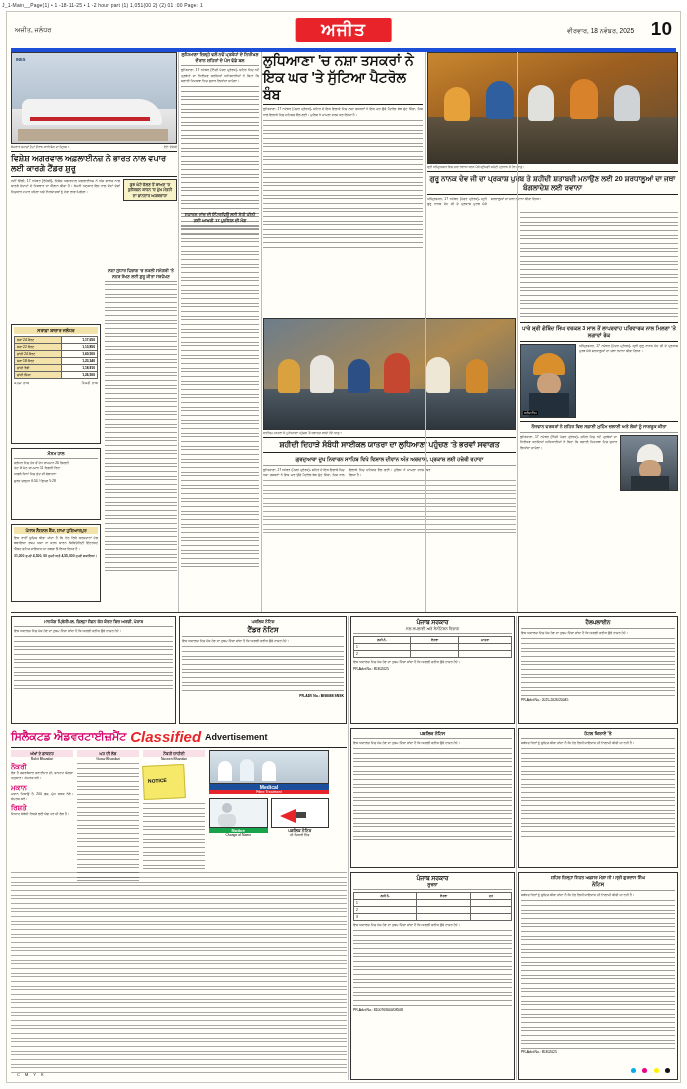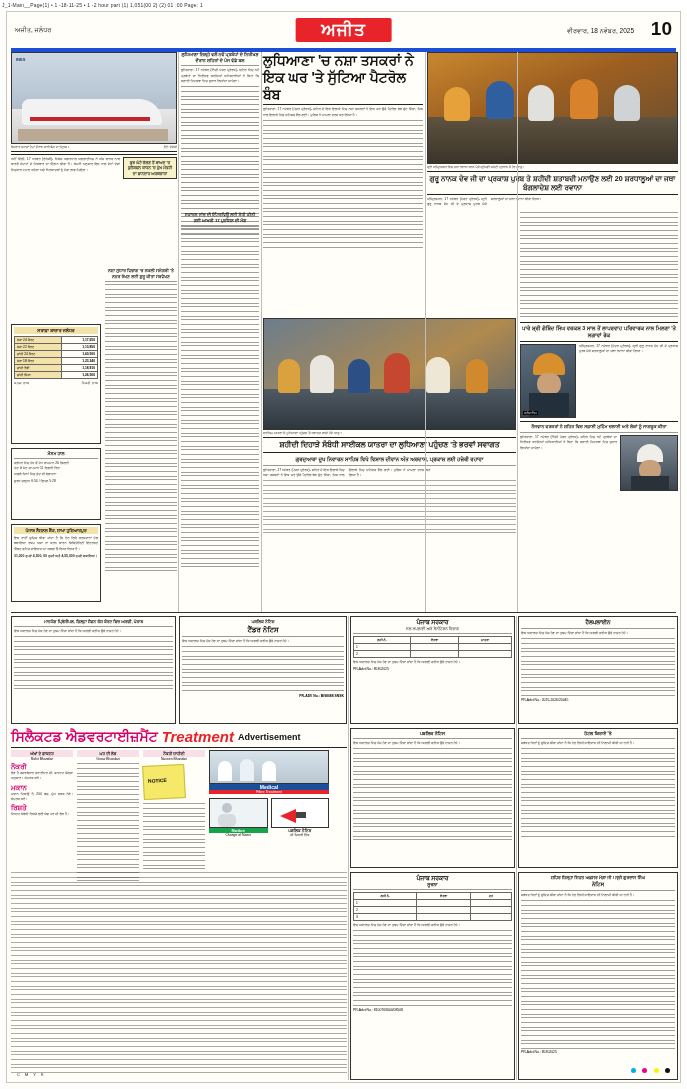--- a/index.html
+++ b/index.html
@@ -64,20 +64,21 @@
           <div style="position:absolute;left:0;bottom:0;width:100%;height:34px;background:linear-gradient(#e8e8e8,#cfcfcf);"></div>
           <div style="position:absolute;left:10px;bottom:18px;width:140px;height:26px;background:#f2f2f2;border-radius:13px 40px 6px 6px;"></div>
           <div style="position:absolute;left:18px;bottom:22px;width:120px;height:4px;background:#c3242c;"></div>
           <div style="position:absolute;left:6px;bottom:2px;width:150px;height:12px;background:#b9a992;"></div>
         </div>
         <div class="cap" style="margin-top:1px;">
           <span>ਸੋਮਵਾਰ ਜਹਾਜ਼ਾਂ ਟੈਲਾਂ ਦੌਰਾਨ ਕਾਰੀ ਬੈਗ ਦਾ ਦ੍ਰਿਸ਼।</span>
           <span style="float:right;">ਫ਼ੋਟੋ: ਏਜੰਸੀ</span>
         </div>
         <div class="rule"></div>
+        <div class="hl" style="font-size:8.2px;margin-top:2px;">ਵਿਸ਼ੇਸ਼ ਅਗਰਵਾਲ ਅਫ਼ਲਾਈਨਜ਼ ਨੇ ਭਾਰਤ ਨਾਲ ਵਪਾਰ ਲਈ ਕਾਰਗੋ ਟੈਂਡਰ ਸ਼ੁਰੂ</div>
         <div class="rule"></div>
         <div style="display:flex;gap:3px;margin-top:2px;">
           <div class="txt" style="flex:1;">ਨਵੀਂ ਦਿੱਲੀ, 17 ਨਵੰਬਰ (ਏਜੰਸੀ)- ਵਿਸ਼ੇਸ਼ ਅਗਰਵਾਲ ਅਫ਼ਲਾਈਨਜ਼ ਨੇ ਅੱਜ ਭਾਰਤ ਨਾਲ ਕਾਰਗੋ ਸੇਵਾਵਾਂ ਦੇ ਵਿਸਥਾਰ ਦਾ ਐਲਾਨ ਕੀਤਾ ਹੈ। ਕੰਪਨੀ ਅਨੁਸਾਰ ਇਸ ਨਾਲ ਦੋਵਾਂ ਦੇਸ਼ਾਂ ਵਿਚਕਾਰ ਵਪਾਰ ਵਧੇਗਾ ਅਤੇ ਨਿਰਯਾਤਕਾਂ ਨੂੰ ਵੱਡਾ ਲਾਭ ਮਿਲੇਗਾ।</div>
           <div style="width:54px;border:1px solid #333;padding:2px;box-sizing:border-box;" class="yellowbox">
             <div style="font-size:4px;font-weight:bold;color:#111;line-height:1.3;text-align:center;">ਕੁਝ ਘੰਟੇ ਚੱਲਣ ਤੋਂ ਬਾਅਦ 'ਚ ਕੁਨੈਕਸ਼ਨ ਕਾਰਨ 'ਚ ਮੁੱਖ ਮੰਤਰੀ ਦਾ ਸ਼ਾਨਦਾਰ ਅਰਥਚਾਰਾ</div>
           </div>
         </div>
       </div>
 
       <div class="col" style="left:170px;top:36px;width:78px;">
@@ -270,22 +271,22 @@
       <div class="col box" style="left:507px;top:600px;width:160px;height:108px;padding:2px;box-sizing:border-box;">
         <div style="font-size:5.6px;font-weight:bold;text-align:center;">ਹੈਲਪਲਾਈਨ</div>
         <div class="thinrule"></div>
         <div class="txt">ਇਸ ਅਦਾਲਤ ਵਿਚ ਪੇਸ਼ ਹੋਣ ਦਾ ਹੁਕਮ ਦਿੱਤਾ ਜਾਂਦਾ ਹੈ ਕਿ ਅਗਲੀ ਤਰੀਕ ਉਤੇ ਹਾਜ਼ਰ ਹੋਵੋ।</div>
         <div class="lines" style="height:60px;margin-top:2px;opacity:.5;"></div>
         <div style="font-size:3.4px;">PR-Advt.No.: 2025-2026/20045</div>
       </div>
 
       <div class="col" style="left:0;top:712px;width:336px;height:140px;">
         <div style="display:flex;align-items:center;gap:4px;">
-          <div class="magenta" style="font-size:14px;">ਸਿਲੈਕਟਡ ਐਡਵਰਟਾਈਜ਼ਮੈਂਟ</div>
-          <div class="classif-title">Treatment</div>
+          <div class="magenta" style="font-size:11px;">ਸਿਲੈਕਟਡ ਐਡਵਰਟਾਈਜ਼ਮੈਂਟ</div>
+          <div class="classif-title">Classified</div>
           <div class="classif-sub">Advertisement</div>
         </div>
         <div class="rule"></div>
         <div style="display:flex;gap:4px;">
           <div style="width:62px;">
             <div class="pinkbox" style="text-align:center;font-size:4px;font-weight:bold;padding:1px;">ਅੱਖਾਂ ਦੇ ਡਾਕਟਰ</div>
             <div style="font-size:3.4px;text-align:center;">Rohit Bhandari</div>
             <div class="magenta" style="font-size:7px;margin-top:2px;">ਨੌਕਰੀ</div>
             <div class="txt">ਲੋੜ ਹੈ ਤਜਰਬੇਕਾਰ ਡਰਾਈਵਰ ਦੀ, ਤਨਖ਼ਾਹ ਯੋਗਤਾ ਅਨੁਸਾਰ। ਸੰਪਰਕ ਕਰੋ।</div>
             <div class="magenta" style="font-size:7px;margin-top:2px;">ਮਕਾਨ</div>

